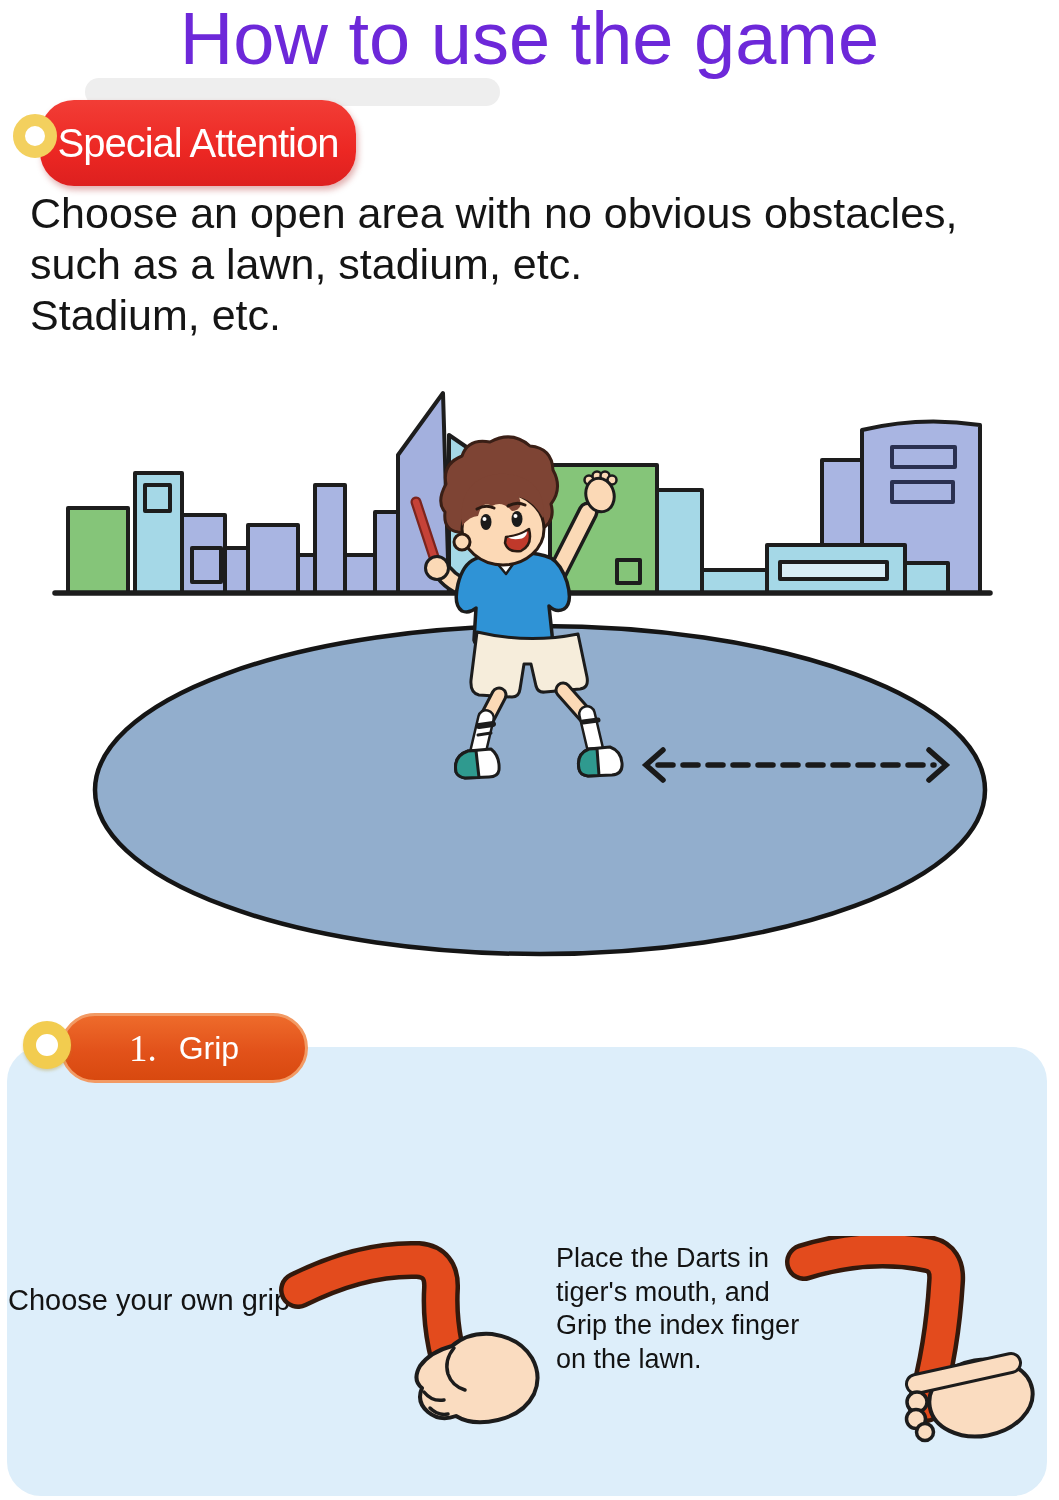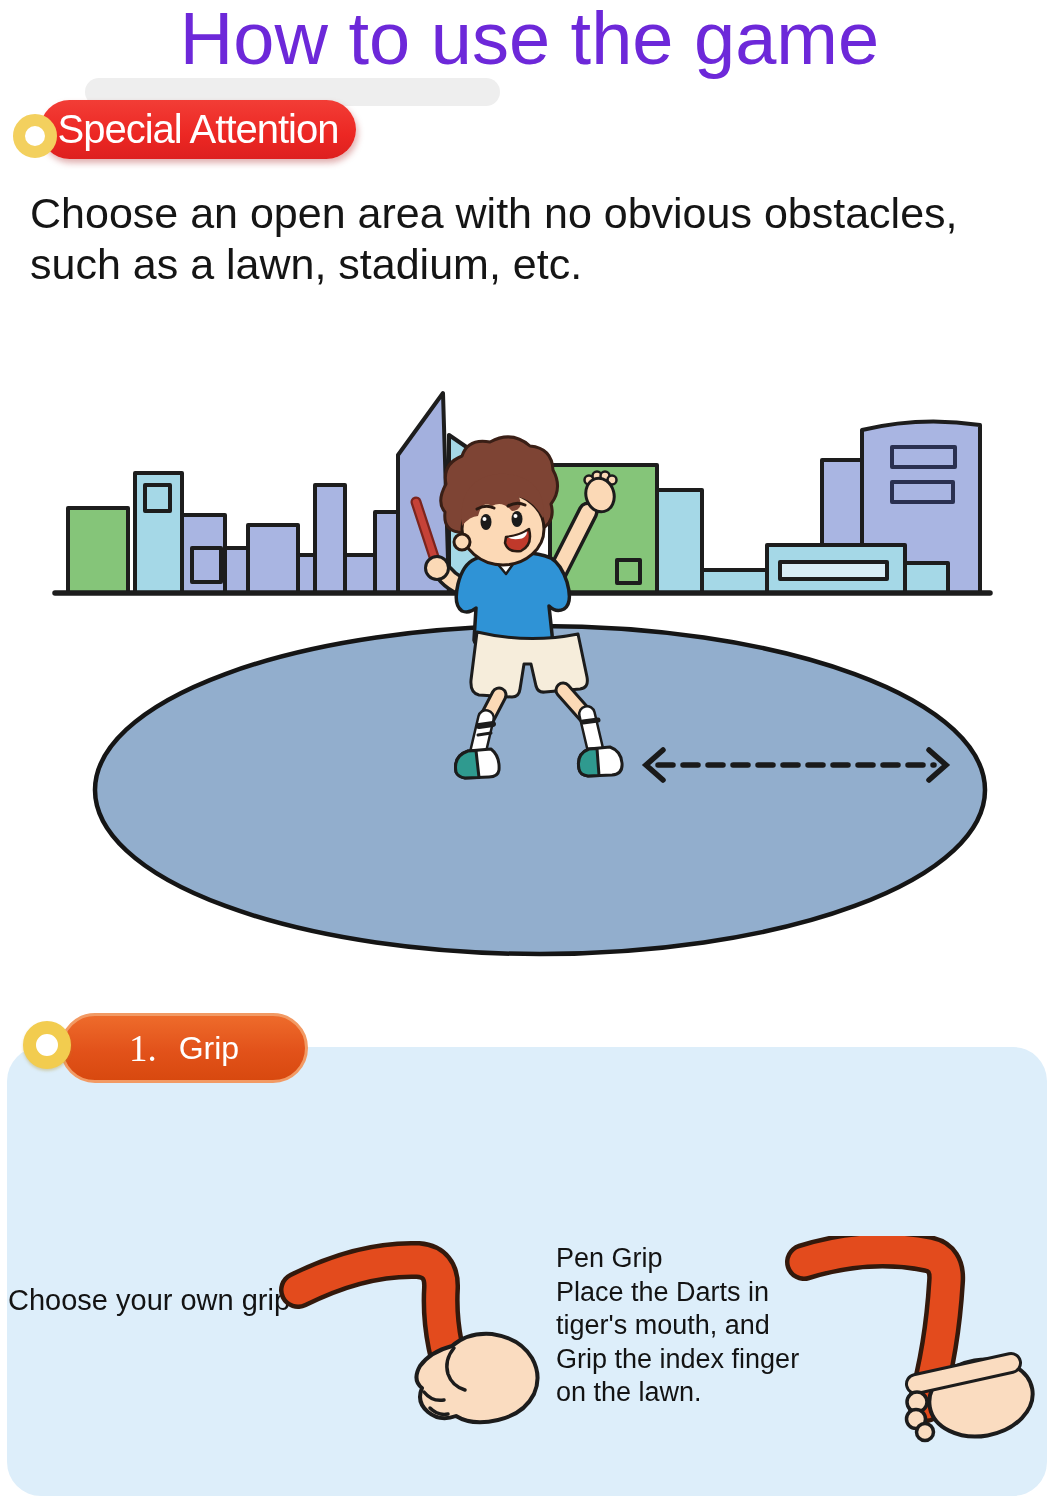--- a/index.html
+++ b/index.html
@@ -13,21 +13,21 @@
   .page-title{
     top:0px;left:0;width:1059px;text-align:center;margin:0;
     font-size:74px;font-weight:400;color:#6d28d9;letter-spacing:0px;line-height:78px;
   }
 
   
   .pill-shadow{
     left:85px;top:78px;width:415px;height:28px;border-radius:14px;background:#eeeeee;
   }
   .red-pill{
-    left:40px;top:100px;width:316px;height:59px;border-radius:34px;
+    left:40px;top:100px;width:316px;height:86px;border-radius:34px;
     background:linear-gradient(180deg,#f23d36 0%,#ec2723 60%,#dd201f 100%);
     box-shadow:2px 4px 6px rgba(170,30,30,.35);
     display:flex;align-items:center;justify-content:center;
   }
   .red-pill span{color:#ffffff;font-size:40px;letter-spacing:-1px;}
   .donut{
     border-radius:50%;background:#ffffff;box-sizing:border-box;
   }
   .donut-a{left:13px;top:114px;width:44px;height:44px;border:12px solid #f3d05e;}
   .donut-b{left:23px;top:1021px;width:48px;height:48px;border:13px solid #f2cc4f;box-shadow:0 2px 3px rgba(180,150,40,.35);}
@@ -64,20 +64,21 @@
 
   <div class="abs pill-shadow"></div>
   <div class="abs red-pill">
     <span>Special Attention</span>
   </div>
   <div class="abs donut donut-a"></div>
 
   <div class="abs notice">
     <div>Choose an open area with no obvious obstacles,</div>
     <div>such as a lawn, stadium, etc.</div>
+    <div>Stadium, etc.</div>
   </div>
 
   <svg class="abs illu" width="1059" height="600" viewBox="0 0 1059 600">
     <g stroke="#1d1d1d" stroke-width="4" stroke-linejoin="round">
       <rect x="68" y="128" width="60" height="85" fill="#85c579"></rect>
       <rect x="135" y="93" width="47" height="120" fill="#a5d8e7"></rect>
       <rect x="145" y="105" width="25" height="26" fill="#a5d8e7"></rect>
       <rect x="182" y="135" width="43" height="78" fill="#a9b5e2"></rect>
       <rect x="192" y="168" width="29" height="34" fill="#a9b5e2"></rect>
       <rect x="225" y="168" width="23" height="45" fill="#a9b5e2"></rect>
@@ -171,21 +172,20 @@
     <span class="num">1.</span>
     <span class="lbl">Grip</span>
   </div>
   <div class="abs donut donut-b"></div>
 
   <div class="abs free-grip-text">
     <div>Choose your own grip</div>
   </div>
 
   <div class="abs pen-grip-text">
-    <div>Pen Grip</div>
     <div>Place the Darts in</div>
     <div>tiger's mouth, and</div>
     <div>Grip the index finger</div>
     <div>on the lawn.</div>
   </div>
 
   <svg class="abs boom1" width="280" height="200" viewBox="0 0 280 200">
     <path d="M 26 54 Q 90 22 146 24 Q 170 26 169 52 Q 166 102 187 156" fill="none" stroke="#33190c" stroke-width="38" stroke-linecap="round" stroke-linejoin="round"></path>
     <path d="M 26 54 Q 90 22 146 24 Q 170 26 169 52 Q 166 102 187 156" fill="none" stroke="#e34b1d" stroke-width="29" stroke-linecap="round" stroke-linejoin="round"></path>
     <g stroke="#1c1c1c" stroke-linecap="round" stroke-linejoin="round">

